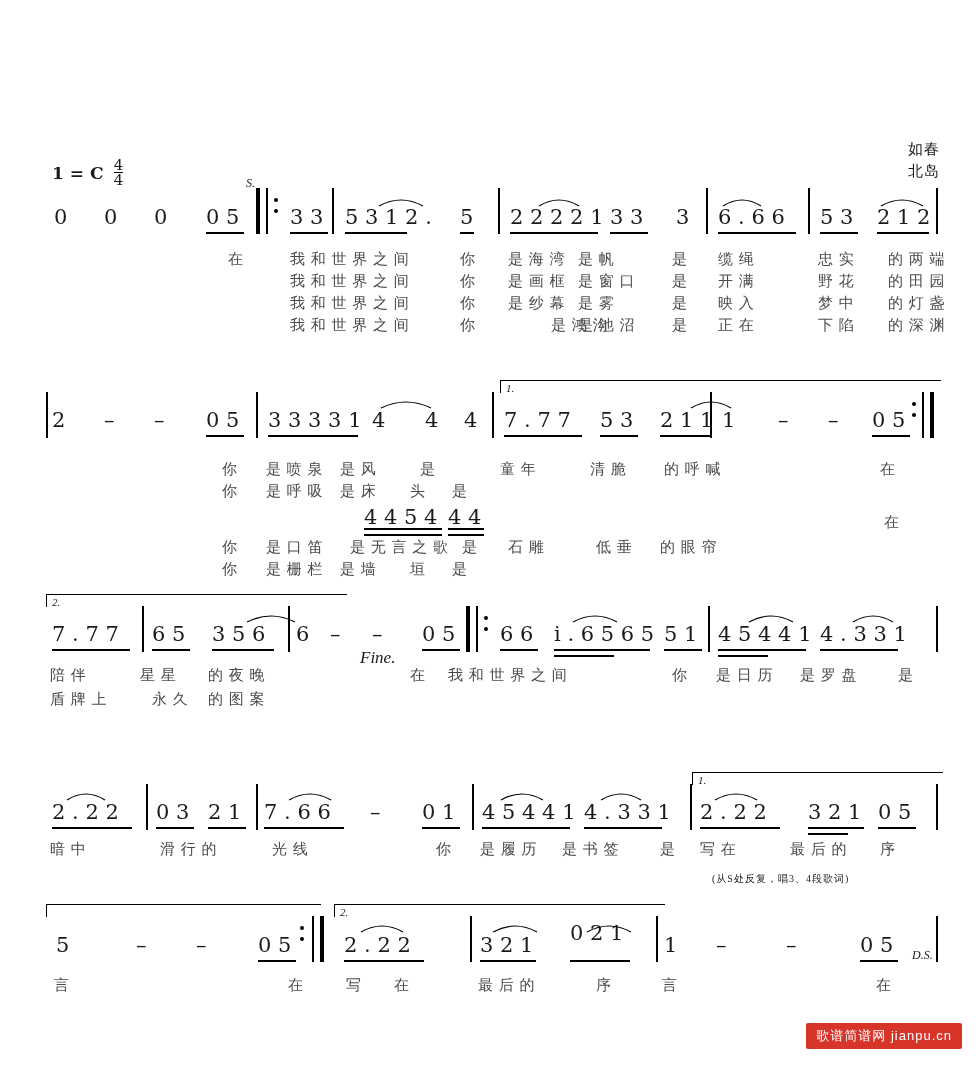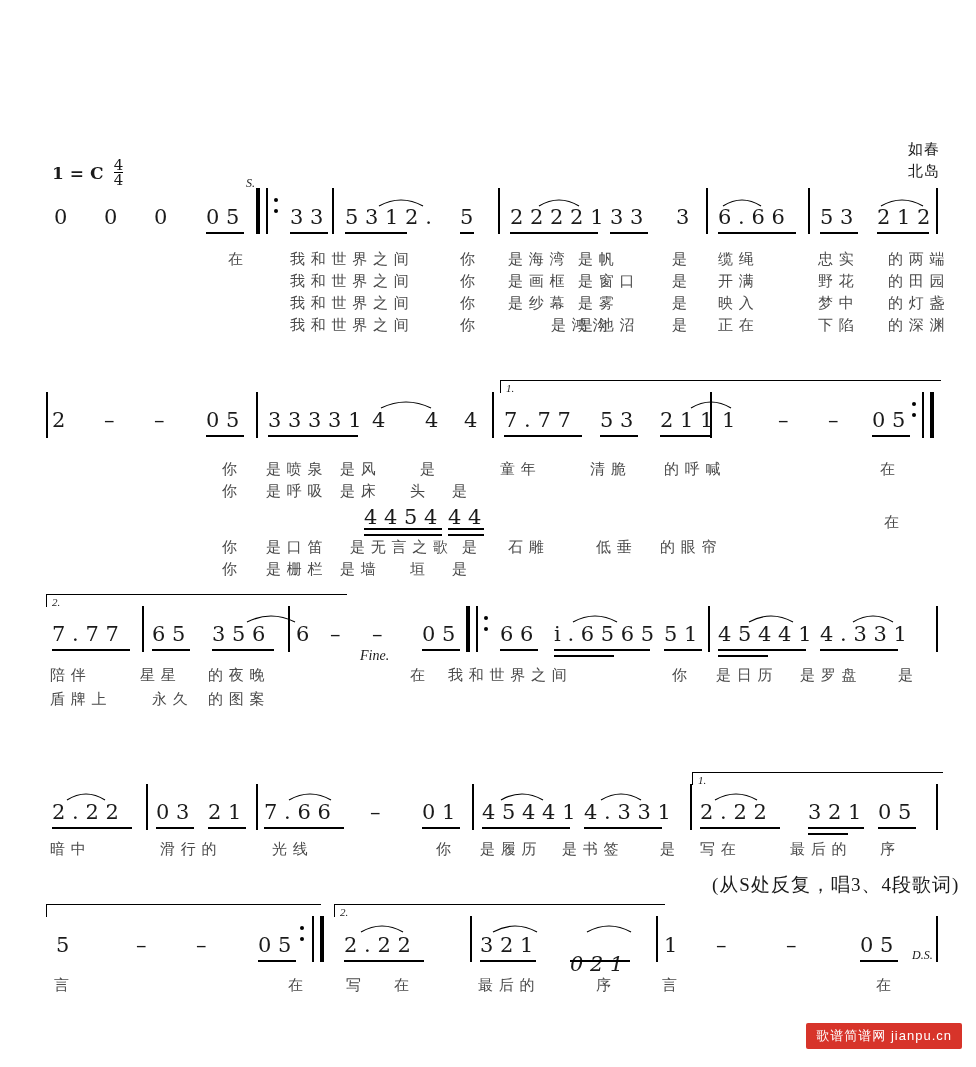--- a/index.html
+++ b/index.html
@@ -102,21 +102,21 @@
     background:#d7342a;color:#fff;
     font-size:13px;padding:4px 10px;
     letter-spacing:1px;
     border-radius:2px;
     font-family:"Liberation Sans", sans-serif;
   }
   .endingnum{
     position:absolute;font-size:11px;font-style:italic;
   }
   .remark{
-    position:absolute;font-size:19px;letter-spacing:1px;
+    position:absolute;font-size:10px;letter-spacing:1px;
   }
   .ds{
     position:absolute;font-size:12px;font-style:italic;
   }
 </style>
 </head>
 <body>
 
 <div class="sheet">
 
@@ -127,21 +127,21 @@
 
   <div class="keysig">
     <span class="bold">1 = C</span>
     <span class="frac">
       <span class="num">4</span>
       <span class="den">4</span>
     </span>
   </div>
 
   <div class="small" style="left:246px;top:176px;">S.</div>
-  <div class="small" style="left:360px;top:648px;font-size:14px;">Fine.</div>
+  <div class="small" style="left:360px;top:648px;font-size:17px;">Fine.</div>
   <div class="ds" style="left:912px;top:948px;">D.S.</div>
   <div class="remark" style="left:712px;top:872px;">(从S处反复，唱3、4段歌词)</div>
 
   <div class="bracket" style="left:500px;top:380px;width:440px;"></div>
   <div class="endingnum" style="left:506px;top:382px;">1.</div>
 
   <div class="bracket" style="left:46px;top:594px;width:300px;"></div>
   <div class="endingnum" style="left:52px;top:596px;">2.</div>
 
   <div class="bracket" style="left:692px;top:772px;width:250px;"></div>
@@ -335,21 +335,21 @@
       <div class="lyric" style="left: 660px; top: 840px;">是</div>
       <div class="lyric" style="left: 700px; top: 840px;">写 在</div>
       <div class="lyric" style="left: 790px; top: 840px;">最 后 的</div>
       <div class="lyric" style="left: 880px; top: 840px;">序</div>
       <div class="note" style="left: 56px; top: 933px;">5</div>
       <div class="note" style="left: 136px; top: 933px;">–</div>
       <div class="note" style="left: 196px; top: 933px;">–</div>
       <div class="note" style="left: 258px; top: 933px;">0 5</div>
       <div class="note" style="left: 344px; top: 933px;">2 . 2 2</div>
       <div class="note" style="left: 480px; top: 933px;">3 2 1</div>
-      <div class="note" style="left: 570px; top: 952px; font-style: italic;">0 2 1</div>
+      <div class="note" style="left: 570px; top: 921px;">0 2 1</div>
       <div class="note" style="left: 664px; top: 933px;">1</div>
       <div class="note" style="left: 716px; top: 933px;">–</div>
       <div class="note" style="left: 786px; top: 933px;">–</div>
       <div class="note" style="left: 860px; top: 933px;">0 5</div>
       <div class="lyric" style="left: 54px; top: 976px;">言</div>
       <div class="lyric" style="left: 288px; top: 976px;">在</div>
       <div class="lyric" style="left: 346px; top: 976px;">写</div>
       <div class="lyric" style="left: 394px; top: 976px;">在</div>
       <div class="lyric" style="left: 478px; top: 976px;">最 后 的</div>
       <div class="lyric" style="left: 596px; top: 976px;">序</div>

